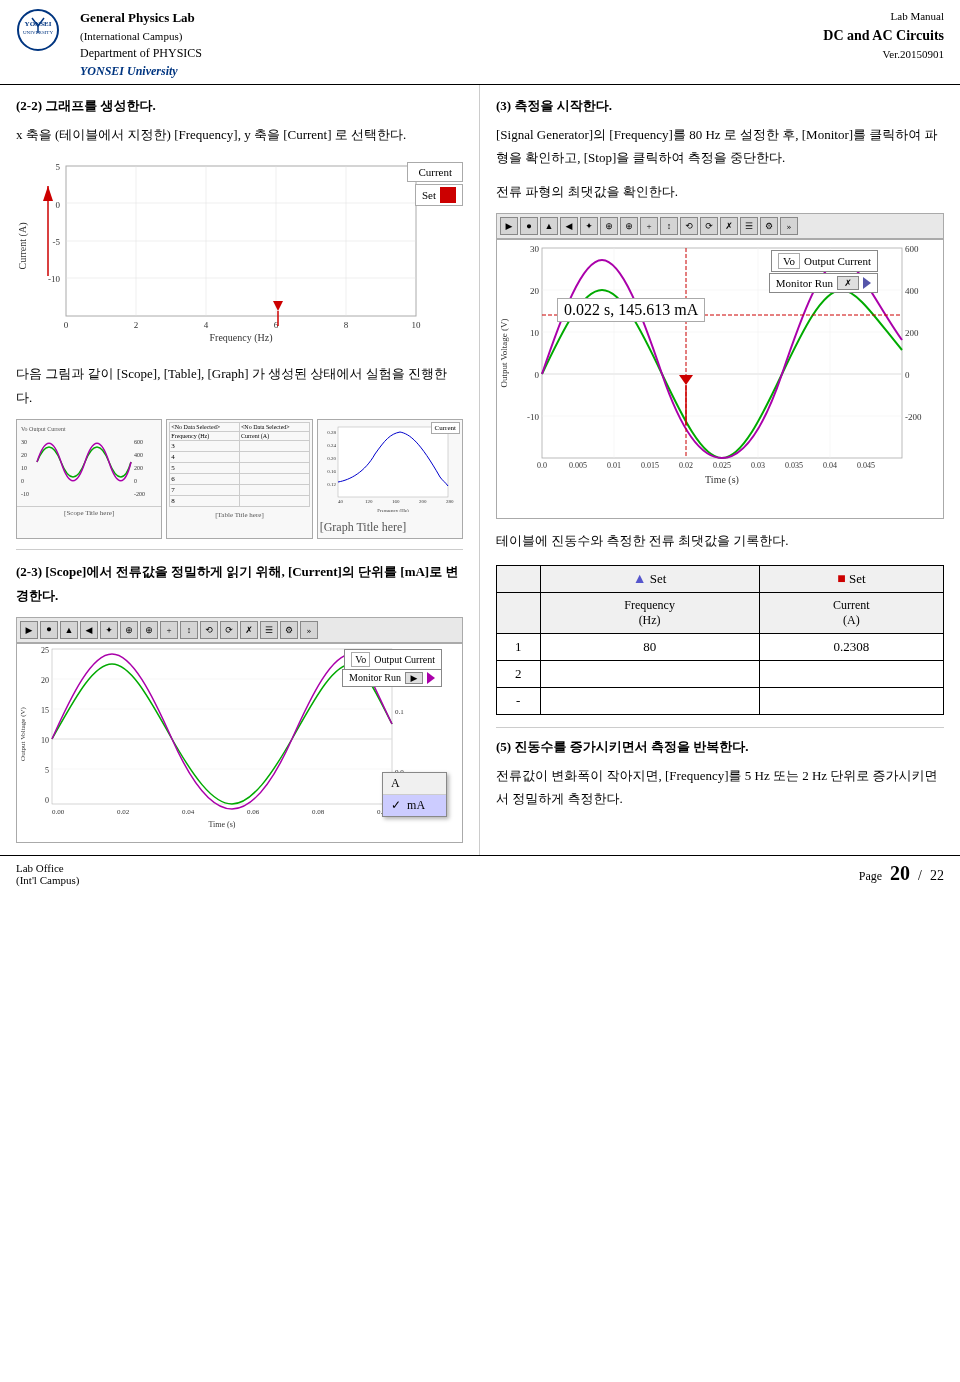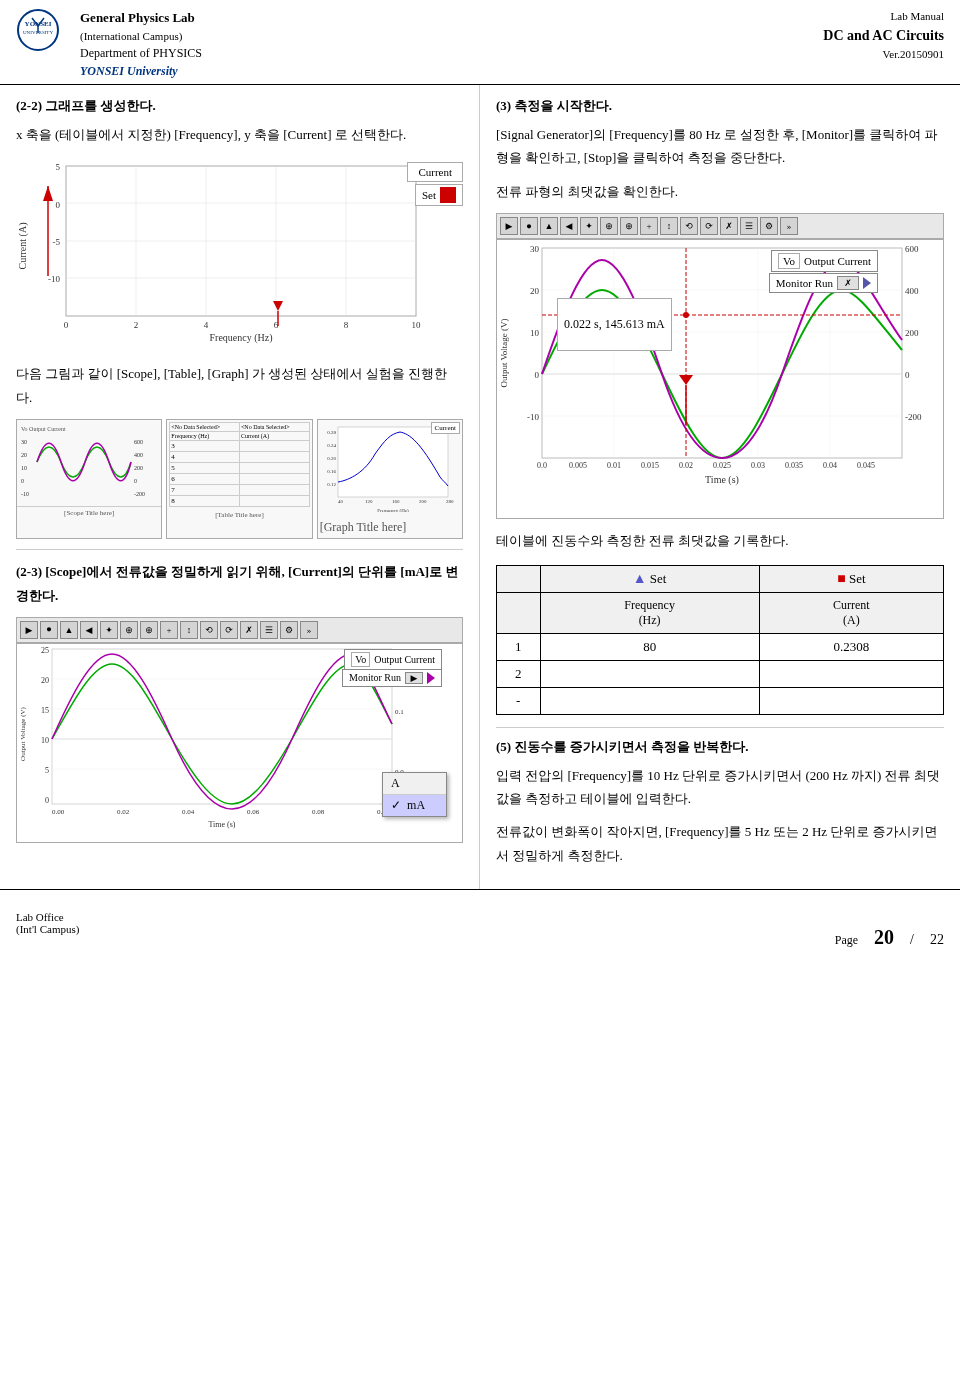--- a/index.html
+++ b/index.html
@@ -535,21 +535,21 @@
         <span style="font-size:11px;border:1px solid #aaa;padding:1px 4px;">Vo</span>
         <span style="font-size:11px;">Output Current</span>
       </div>
       
       <div style="position:absolute;top:33px;right:65px;display:flex;align-items:center;gap:4px;border:1px solid #888;background:#fff;padding:2px 6px;">
         <span style="font-size:11px;">Monitor Run</span>
         <div style="width:22px;height:14px;background:#e0e0e0;border:1px solid #888;display:flex;align-items:center;justify-content:center;font-size:9px;">✗</div>
         <div style="width:0;height:0;border-left:8px solid #5555aa;border-top:6px solid transparent;border-bottom:6px solid transparent;"></div>
       </div>
       
-      <div style="position:absolute;top:58px;left:60px;background:white;border:1px solid #aaa;padding:18px 6px;font-size:12px;white-space:nowrap;z-index:5;">
+      <div style="position:absolute;top:58px;left:60px;background:white;border:1px solid #aaa;padding:2px 6px;font-size:16px;white-space:nowrap;z-index:5;">
         <span>0.022 s, 145.613 mA</span>
       </div>
     </div>
 
     <div class="korean-text" style="margin-top:10px;">테이블에 진동수와 측정한 전류 최댓값을 기록한다.</div>
 
     <table class="data-table">
       <thead>
         <tr>
           <th style="width:40px;border:1px solid #000;"></th>
@@ -582,38 +582,35 @@
           <td style="border:1px solid #000;"></td>
           <td style="border:1px solid #000;"></td>
         </tr>
       </tbody>
     </table>
 
     <div class="divider-line"></div>
 
     <div class="section-heading" style="margin-top:8px;">(5) 진동수를 증가시키면서 측정을 반복한다.</div>
 
-    <div class="korean-text">
-      <span>입력 전압의 [Frequency]를 10 Hz 단위로 증가시키면서 (200 Hz 까지) 전류 최댓값을 측정하고 테이블에 입력한다.</span>
-    </div>
 
     <div class="korean-text">
       <span>전류값이 변화폭이 작아지면, [Frequency]를 5 Hz 또는 2 Hz 단위로 증가시키면서 정밀하게 측정한다.</span>
     </div>
 
   </div>
 
 </div>
 
 <div class="bottom-section" style="margin-top:auto;">
   <div style="display:flex;gap:12px;align-items:flex-start;">
     <div style="font-size:11px;">
       <div><span class="bold">Lab Office</span></div>
       <div>(Int'l Campus)</div>
     </div>
   </div>
-  <div style="display:flex;align-items:baseline;gap:16px;margin-top:30px;">
+  <div style="display:flex;align-items:baseline;gap:8px;">
     <span style="font-size:12px;">Page</span>
     <span class="page-num">20</span>
     <span class="page-total">/</span>
     <span class="page-total">22</span>
   </div>
 </div>
 
 </body></html>

